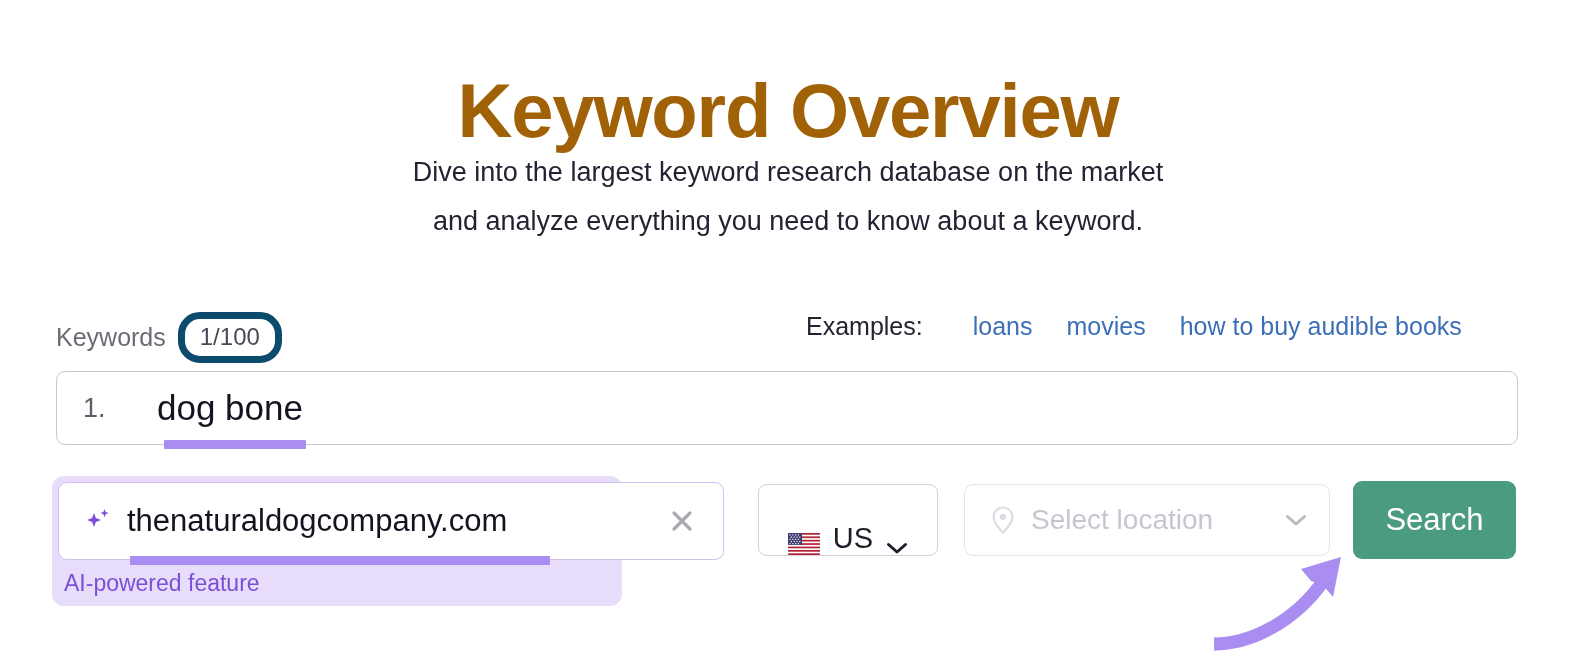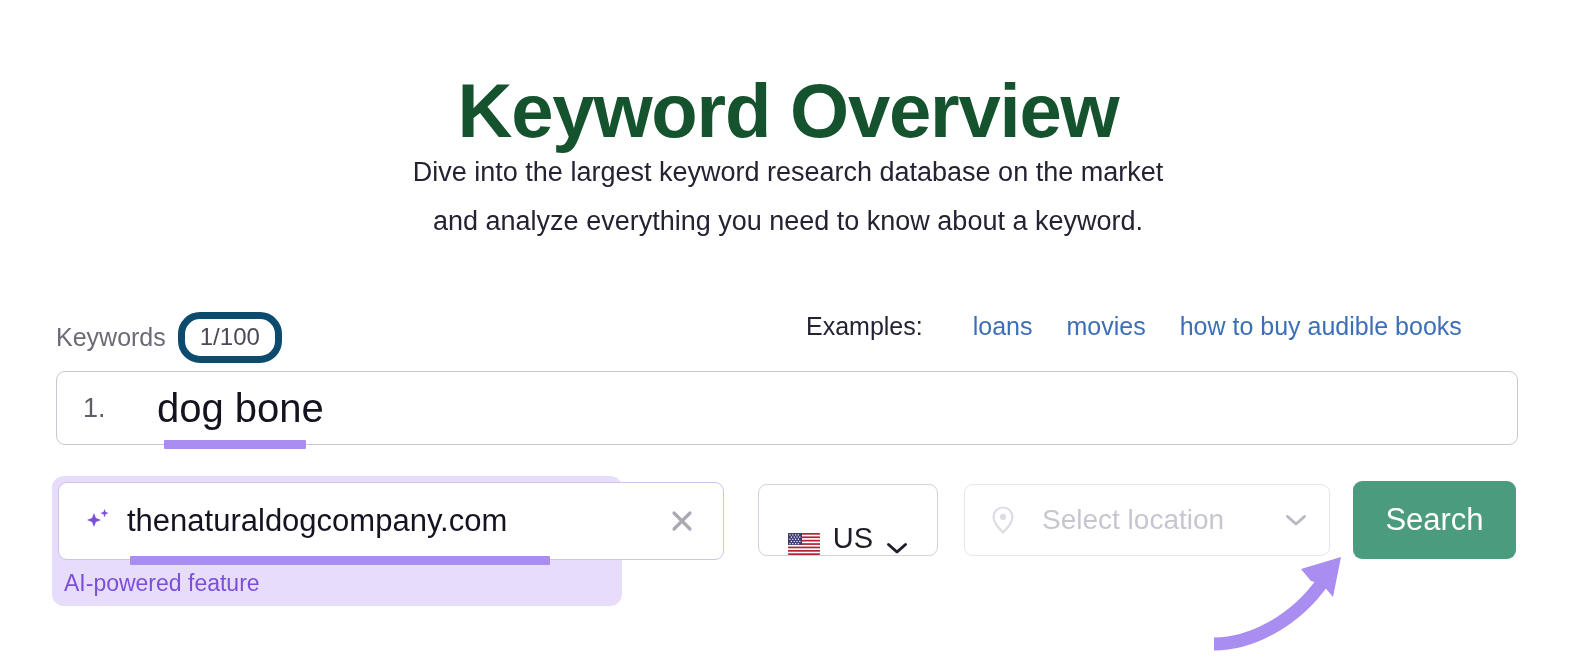--- a/index.html
+++ b/index.html
@@ -25,21 +25,21 @@
   
   .page-title {
     position: absolute;
     top: 22px;
     left: 0;
     width: 1576px;
     text-align: center;
     font-size: 76px;
     font-weight: bold;
     letter-spacing: -1.2px;
-    color: #14532d;
+    color: #a16207;
     line-height: 1.0;
   }
 
   .subtitle {
     position: absolute;
     top: 148px;
     left: 0;
     width: 1576px;
     text-align: center;
     font-size: 27px;
@@ -106,21 +106,21 @@
     display: flex;
     align-items: center;
   }
   .kw-index {
     font-size: 27px;
     color: #5e5e6b;
     margin-left: 26px;
     width: 48px;
   }
   .kw-value {
-    font-size: 40px;
+    font-size: 35px;
     color: #141420;
     margin-left: 26px;
   }
   .kw-underline {
     position: absolute;
     top: 440px;
     left: 164px;
     width: 142px;
     height: 9px;
     background: #a98df0;
@@ -238,21 +238,21 @@
   .pin-icon {
     margin-left: 24px;
     width: 28px;
     height: 30px;
     display: block;
     flex: 0 0 auto;
   }
   .location-placeholder {
     font-size: 28px;
     color: #c6c6d0;
-    margin-left: 25px;
+    margin-left: 14px;
     flex: 1 1 auto;
   }
   .location-select .chev { margin-right: 22px; }
 
   
   .search-button {
     position: absolute;
     top: 481px;
     left: 1353px;
     width: 163px;

